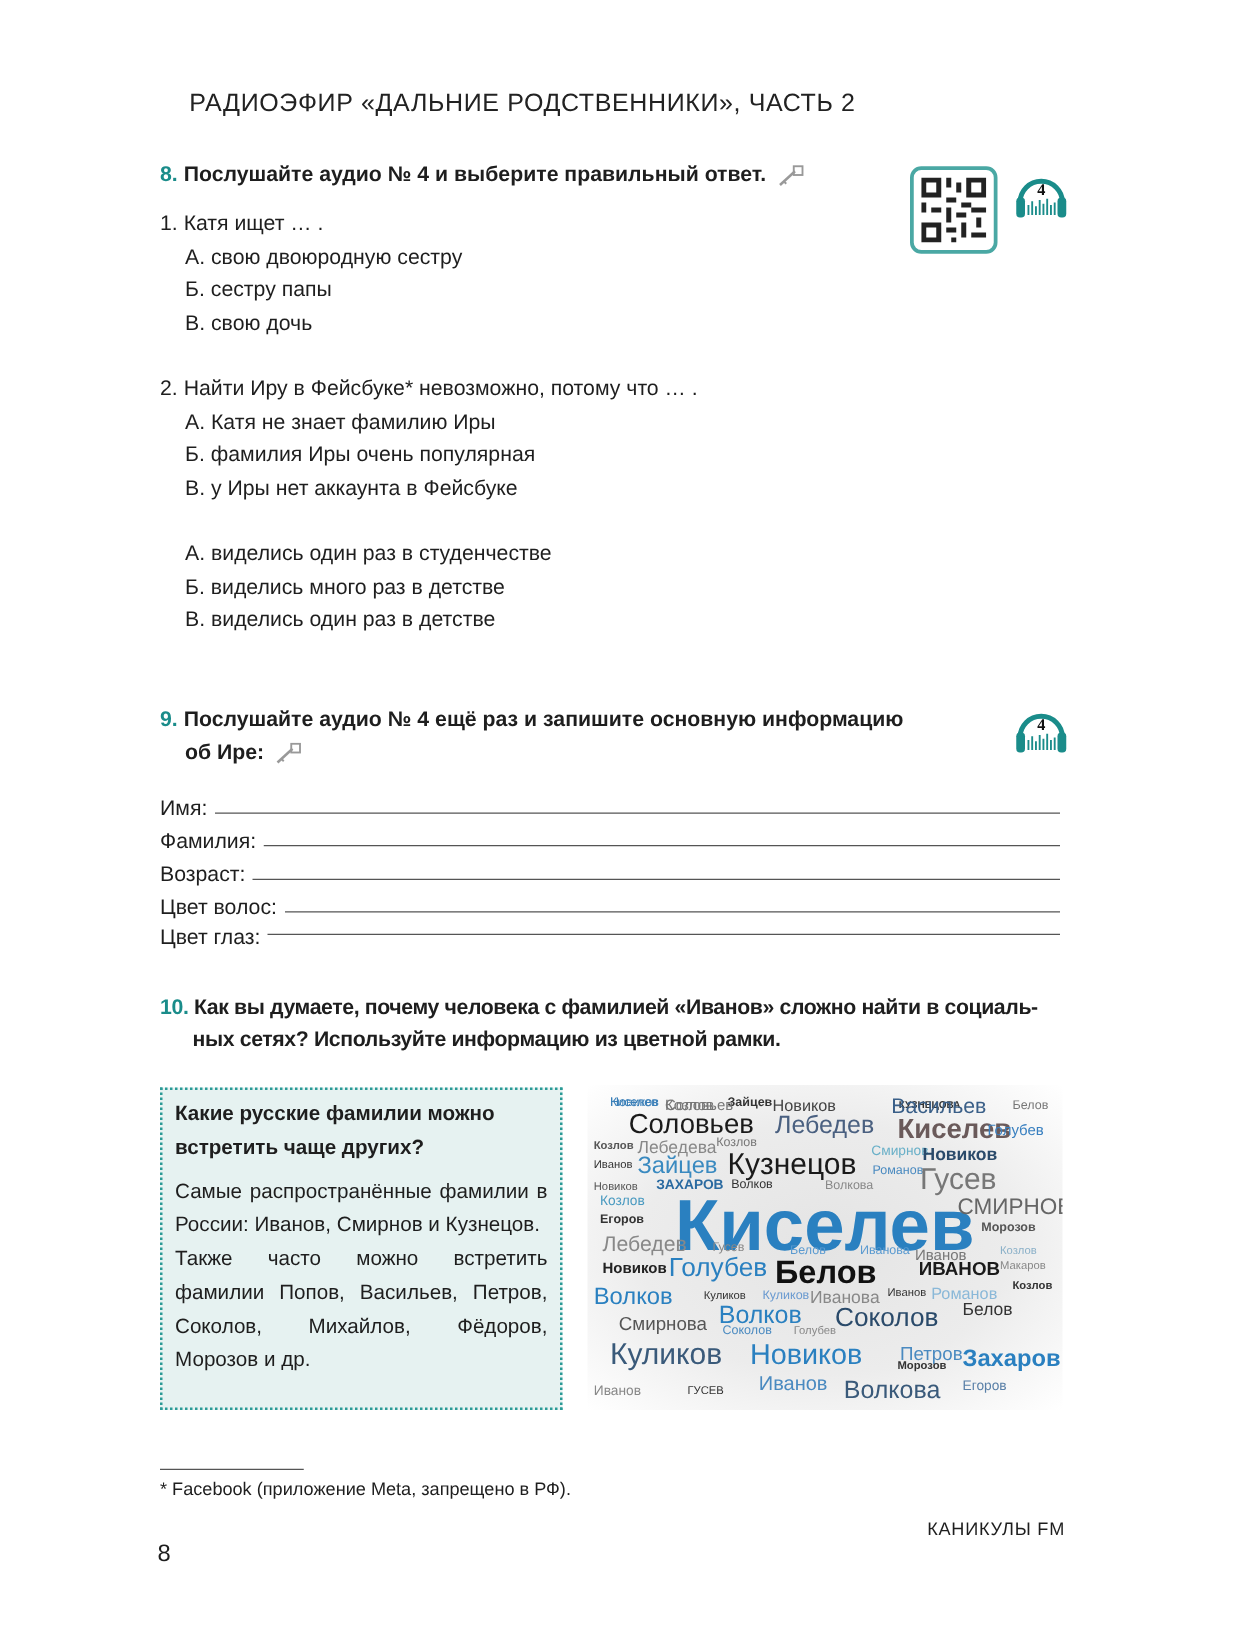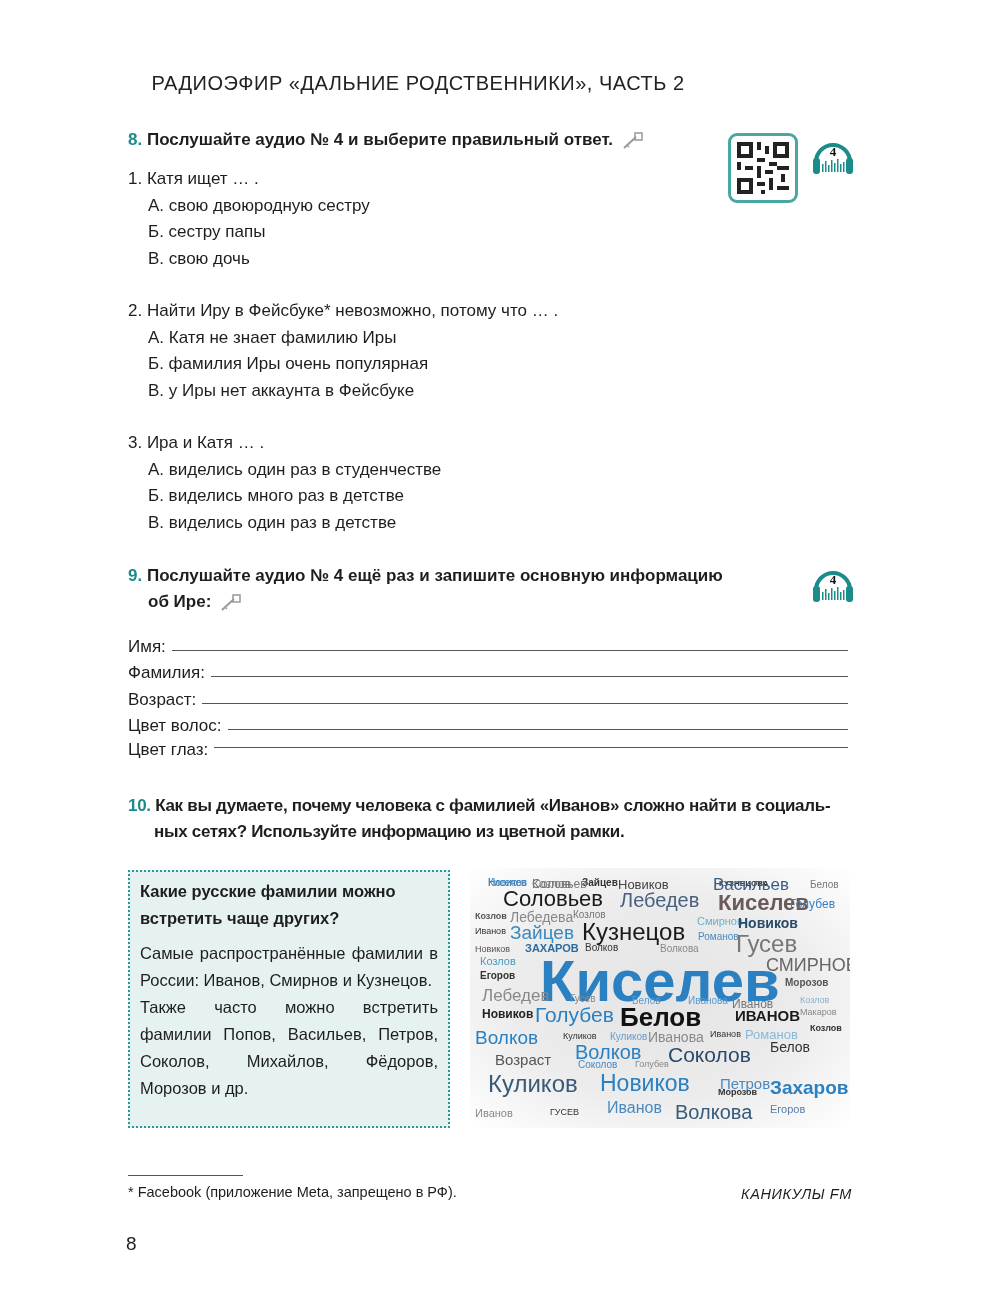--- a/index.html
+++ b/index.html
@@ -15,21 +15,21 @@
   .fill-row { position: absolute; left: 128px; width: 720px; font-size: 17px; display: flex; align-items: flex-end; height: 26px; }
   .fill-row .line { flex: 1; border-bottom: 1px solid #555; margin-left: 6px; margin-bottom: 6px; }
   .infobox { position: absolute; left: 128px; top: 870px; width: 322px; height: 258px; background: #e6f2f1; border: 2px dotted #2a9a96; box-sizing: border-box; padding: 6px 10px; }
   .infobox .ib-title { font-weight: bold; font-size: 16.5px; line-height: 27px; }
   .infobox .ib-text { font-size: 16.5px; line-height: 27px; margin-top: 8px; text-align: justify; }
   .cloud { position: absolute; left: 470px; top: 868px; width: 380px; height: 260px; background: radial-gradient(ellipse at center, #e4e4e4 0%, #ececec 55%, #ffffff 100%); overflow: hidden; }
   .cloud span { position: absolute; white-space: nowrap; line-height: 1; }
   .fn-rule { position: absolute; left: 128px; top: 1175px; width: 115px; border-top: 1px solid #555; }
   .footnote { position: absolute; left: 128px; top: 1184px; font-size: 14.5px; }
   .page-num { position: absolute; left: 126px; top: 1233px; font-size: 19px; }
-  .running { position: absolute; right: 148px; top: 1186px; font-size: 14.5px; letter-spacing: 0.6px; font-style: italic; }
+  .running { position: absolute; right: 148px; top: 1216px; font-size: 14.5px; letter-spacing: 0.6px; }
 </style>
 </head>
 <body>
 
 <div class="page-title">РАДИОЭФИР «ДАЛЬНИЕ РОДСТВЕННИКИ», ЧАСТЬ 2</div>
 
 <div class="task-head" style="top:127px;">
   <span class="task-num">8.</span>
   <span>Послушайте аудио № 4 и выберите правильный ответ.</span>
   <svg class="key-icon" viewBox="0 0 22 18">
@@ -89,21 +89,20 @@
 </div>
 
 <div class="q-block" style="top:298px;">
   <div>2. Найти Иру в Фейсбуке* невозможно, потому что … .</div>
   <div class="opt">А. Катя не знает фамилию Иры</div>
   <div class="opt">Б. фамилия Иры очень популярная</div>
   <div class="opt">В. у Иры нет аккаунта в Фейсбуке</div>
 </div>
 
 <div class="q-block" style="top:430px;">
-  <div>3. Ира и Катя … .</div>
   <div class="opt">А. виделись один раз в студенчестве</div>
   <div class="opt">Б. виделись много раз в детстве</div>
   <div class="opt">В. виделись один раз в детстве</div>
 </div>
 
 <div class="task-head" style="top:563px;">
   <div><span class="task-num">9.</span> <span>Послушайте аудио № 4 ещё раз и запишите основную информацию</span></div>
   <div style="padding-left:20px;"><span>об Ире:</span>
     <svg class="key-icon" viewBox="0 0 22 18">
         <line x1="2" y1="16" x2="14" y2="5" stroke="#999" stroke-width="2"></line>
@@ -205,21 +204,21 @@
     <span style="left: 265px; top: 140px; font-size: 15px; color: rgb(26, 26, 26); font-weight: 700;">ИВАНОВ</span>
     <span style="left: 330px; top: 140px; font-size: 9px; color: rgb(136, 136, 136); font-weight: 400;">Макаров</span>
     <span style="left: 5px; top: 160px; font-size: 19px; color: rgb(42, 128, 192); font-weight: 400;">Волков</span>
     <span style="left: 93px; top: 164px; font-size: 9px; color: rgb(51, 51, 51); font-weight: 400;">Куликов</span>
     <span style="left: 140px; top: 164px; font-size: 10px; color: rgb(106, 154, 208); font-weight: 400;">Куликов</span>
     <span style="left: 178px; top: 162px; font-size: 14px; color: rgb(136, 136, 136); font-weight: 400;">Иванова</span>
     <span style="left: 240px; top: 162px; font-size: 9px; color: rgb(51, 51, 51); font-weight: 400;">Иванов</span>
     <span style="left: 275px; top: 160px; font-size: 13px; color: rgb(138, 184, 216); font-weight: 400;">Романов</span>
     <span style="left: 340px; top: 156px; font-size: 9px; color: rgb(51, 51, 51); font-weight: 700;">Козлов</span>
     <span style="left: 198px; top: 176px; font-size: 21px; color: rgb(42, 74, 106); font-weight: 400;">Соколов</span>
-    <span style="left: 25px; top: 184px; font-size: 15px; color: rgb(85, 85, 85); font-weight: 400;">Возраст</span>
+    <span style="left: 25px; top: 184px; font-size: 15px; color: rgb(85, 85, 85); font-weight: 400;">Смирнова</span>
     <span style="left: 105px; top: 174px; font-size: 20px; color: rgb(42, 128, 192); font-weight: 400;">Волков</span>
     <span style="left: 300px; top: 172px; font-size: 14px; color: rgb(51, 51, 51); font-weight: 400;">Белов</span>
     <span style="left: 108px; top: 192px; font-size: 10px; color: rgb(74, 138, 192); font-weight: 400;">Соколов</span>
     <span style="left: 165px; top: 192px; font-size: 9px; color: rgb(136, 136, 136); font-weight: 400;">Голубев</span>
     <span style="left: 18px; top: 204px; font-size: 24px; color: rgb(58, 90, 122); font-weight: 400;">Куликов</span>
     <span style="left: 130px; top: 204px; font-size: 23px; color: rgb(42, 128, 192); font-weight: 400;">Новиков</span>
     <span style="left: 250px; top: 208px; font-size: 15px; color: rgb(74, 138, 192); font-weight: 400;">Петров</span>
     <span style="left: 248px; top: 220px; font-size: 9px; color: rgb(51, 51, 51); font-weight: 700;">Морозов</span>
     <span style="left: 300px; top: 210px; font-size: 19px; color: rgb(42, 128, 192); font-weight: 700;">Захаров</span>
     <span style="left: 5px; top: 240px; font-size: 11px; color: rgb(136, 136, 136); font-weight: 400;">Иванов</span>

